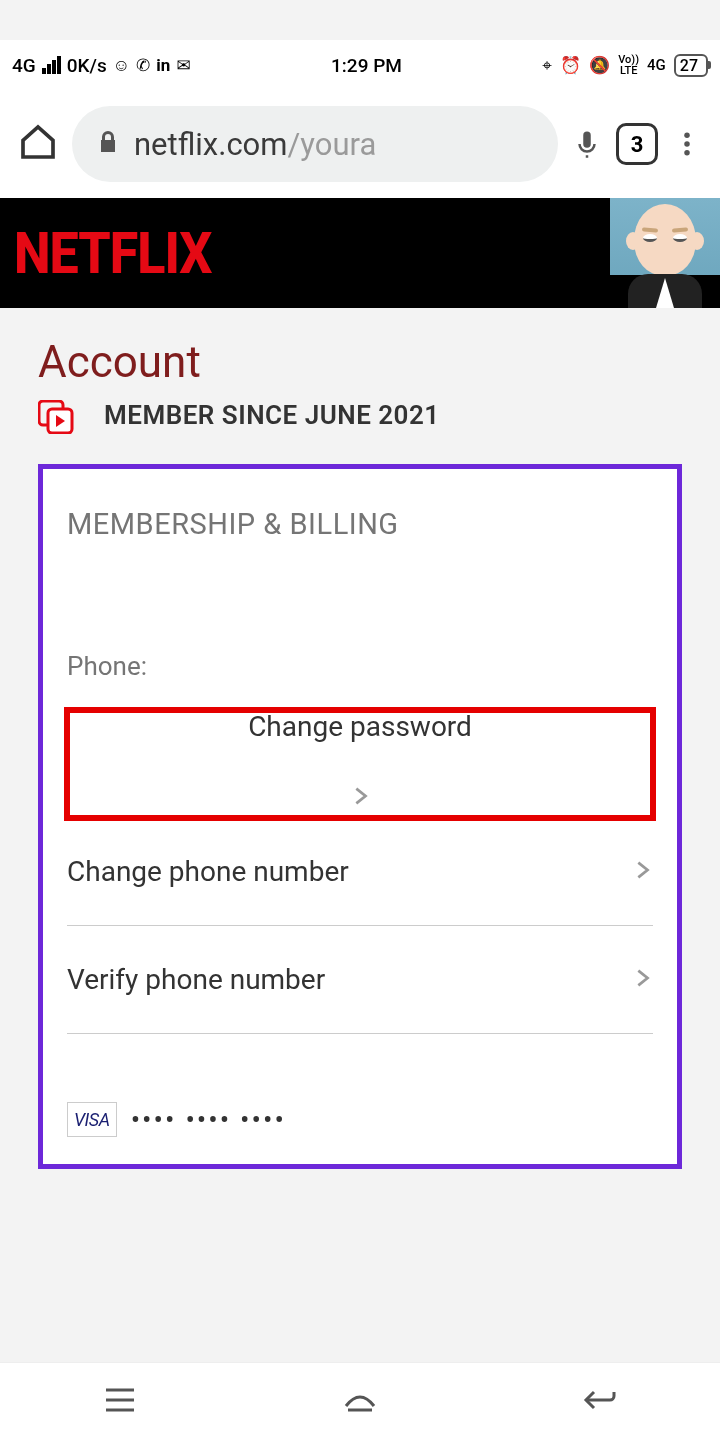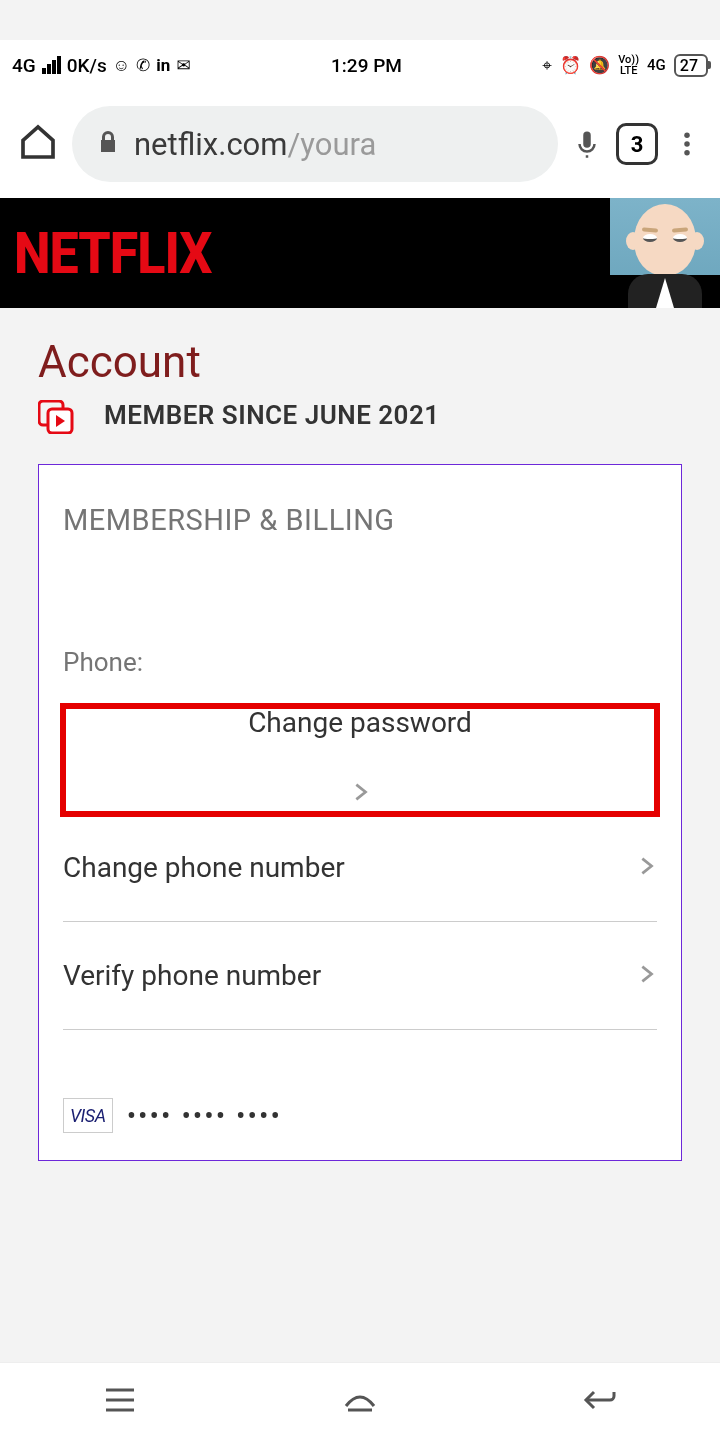--- a/index.html
+++ b/index.html
@@ -40,21 +40,21 @@
     .avatar .suit{position:absolute;bottom:0;left:18px;width:74px;height:34px;background:#222;border-radius:20px 20px 0 0}
     .avatar .collar{position:absolute;bottom:0;left:46px;width:18px;height:30px;background:#fff;clip-path:polygon(50% 0,100% 100%,0 100%)}
     
     
     .page { padding: 28px 38px 0; background: #f3f3f3; }
     .page-title { font-size: 44px; color: #7f1d1d; margin-bottom: 12px; }
     .member-row { display: flex; gap: 30px; margin-bottom: 30px; }
     .member-icon { width: 36px; height: 34px; }
     .member-text { font-size: 26px; font-weight: 600; color: #333; letter-spacing: 0.5px; }
     
-    .card { border: 1px solid #6d28d9; background: #fff; padding: 38px 24px 0; }
+    .card { border: 5px solid #6d28d9; background: #fff; padding: 38px 24px 0; }
     .section-title { font-size: 29px; color: #757575; letter-spacing: 0.5px; margin-bottom: 50px; }
     .info-line { font-size: 26px; color: #757575; margin-bottom: 28px; }
     .blank-area { height: 60px; }
     
     .divider { border: none; border-top: 1px solid #ccc; margin: 12px 0 0; }
     
     .action-row { display: flex; align-items: center; justify-content: space-between; height: 108px; border-bottom: 1px solid #ccc; }
     .action-row:last-of-type { border-bottom: 1px solid #ccc; }
     .action-label { font-size: 28px; color: #333; }
     .chevron svg { width: 22px; height: 34px; }

